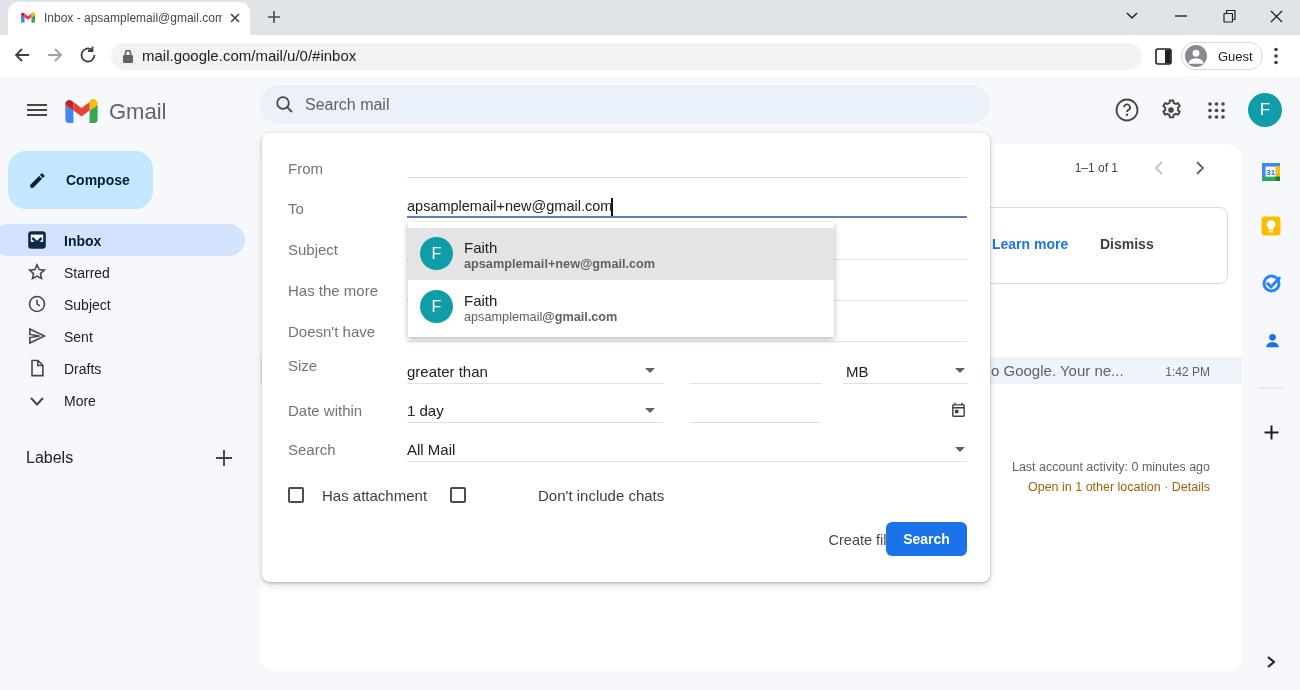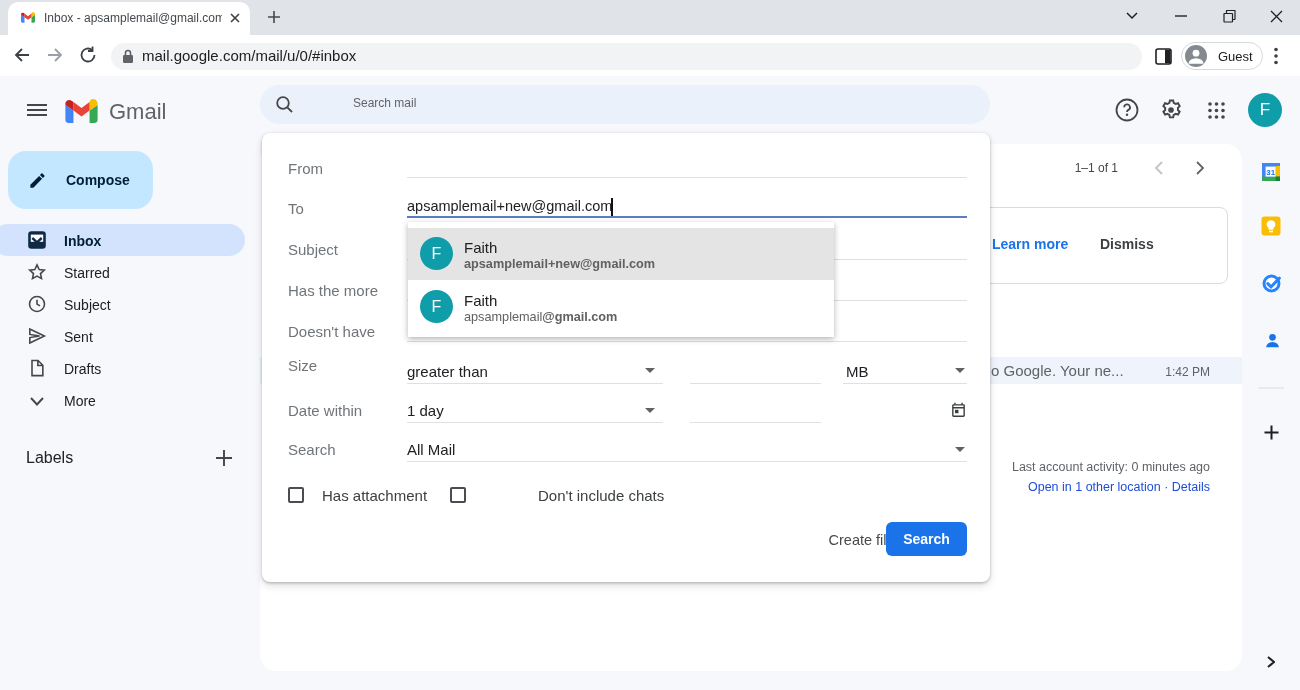--- a/index.html
+++ b/index.html
@@ -13,41 +13,41 @@
 #tabtitle { left:44px; top:11px; width:178px; height:14px; font-size:12px; color:#45494d; white-space:nowrap; overflow:hidden;text-align:right; }
 #toolbar { left:0; top:35px; width:1300px; height:41px; background:#fff; }
 #urlpill { left:111px; top:43px; width:1031px; height:27px; border-radius:14px; background:#f1f3f4; }
 #urltext { left:142px; top:47px; font-size:15px; color:#202124; }
 #guestpill { left:1181px; top:42px; width:82px; height:28px; border-radius:14px; border:1px solid #d5d9dd; background:#fff; }
 #guesttext { left:1218px; top:49px; font-size:13px; color:#202124; }
 
 
 #gmailword { left:109px; top:99px; font-size:22px; color:#5f6368; }
 #searchbar { left:260px; top:85px; width:730px; height:39px; border-radius:20px; background:#eaf1fb; }
-#searchph { left:305px; top:96px; font-size:12px; color:#5f6368;margin-left:48px; }
+#searchph { left:305px; top:96px; font-size:16px; color:#5f6368; }
 #avatarF { left:1248px; top:93px; width:34px; height:34px; border-radius:50%; background:#0f9da9; color:#fff; font-size:17px; text-align:center; line-height:34px; }
 
 
 #compose { left:8px; top:151px; width:145px; height:58px; border-radius:18px; background:#c2e7ff; }
 #composetxt { left:66px; top:172px; font-size:14px; font-weight:bold; color:#001d35; }
 .navpill { left:-8px; top:224px; width:253px; height:32px; border-radius:16px; background:#d3e3fd; }
 .navlabel { font-size:14px; color:#202124; }
 #labelshdr { left:26px; top:449px; font-size:16px; color:#202124; }
 
 
 #maincard { left:260px; top:144px; width:982px; height:527px; background:#fff; border-radius:16px; }
 #count { left:1020px; top:161px; width:98px; text-align:right; font-size:12px; color:#444746; }
 #promo { left:950px; top:207px; width:278px; height:77px; background:#fff; border:1px solid #dadce0; border-radius:8px; }
 #learnmore { left:992px; top:236px; font-size:14px; font-weight:bold; color:#1a73e8; }
 #dismiss { left:1100px; top:236px; font-size:14px; font-weight:bold; color:#3c4043; }
 #emailrow { left:260px; top:357px; width:982px; height:27px; background:#eef3fc; }
 #snippet { left:991px; top:362px; font-size:15px; color:#5f6368; white-space:nowrap; }
 #etime { left:1120px; top:365px; width:90px; text-align:right; font-size:12px; color:#5f6368; }
 #activity1 { left:900px; top:460px; width:310px; text-align:right; font-size:12.5px; color:#5f6368; }
-#activity2 { left:900px; top:480px; width:310px; text-align:right; font-size:12.5px; color:#1d4ed8; }
+#activity2 { left:900px; top:480px; width:310px; text-align:right; font-size:12.5px; color:#a16207; }
 
 
 #raildiv { left:1258px; top:387px; width:26px; height:2px; border-radius:1px; background:#e8eaf0; }
 
 
 #panel { left:262px; top:133px; width:728px; height:449px; background:#fff; border-radius:8px; box-shadow:0 1px 3px rgba(0,0,0,.25), 0 4px 8px rgba(0,0,0,.12); }
 .plabel { left:288px; font-size:15px; color:#70757a; }
 .uline { left:407px; width:560px; height:1px; background:#e0e0e0; }
 #totext { left:407px; top:198px; font-size:14.5px; color:#202124; }
 #tocursor { left:611px; top:198px; width:1.5px; height:18px; background:#111; }

